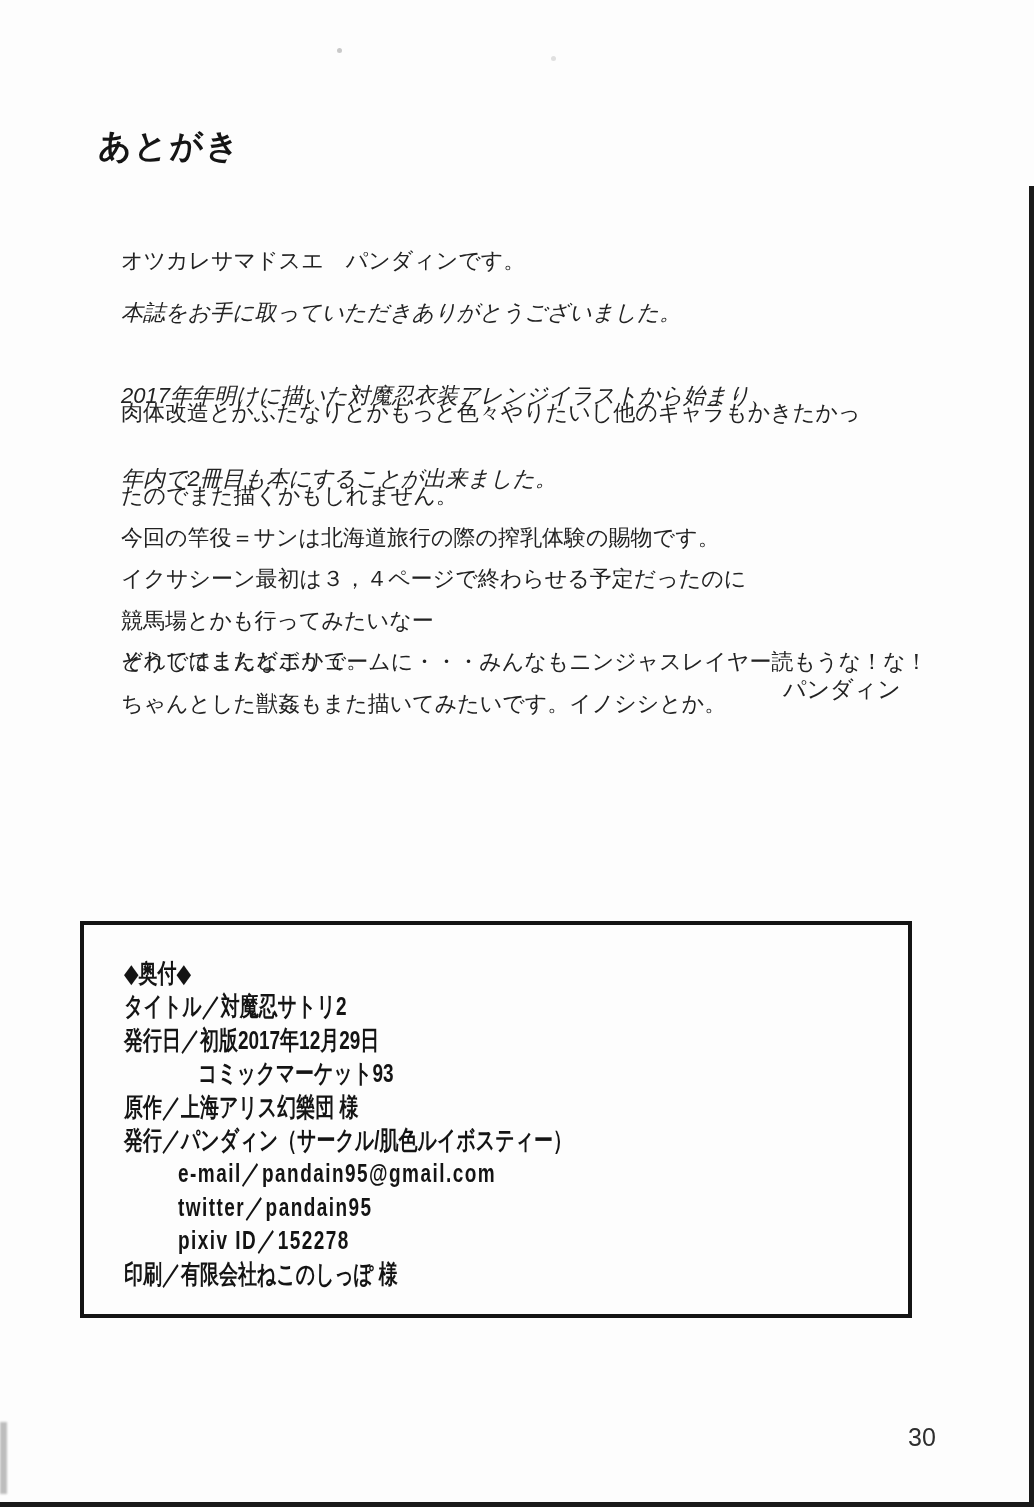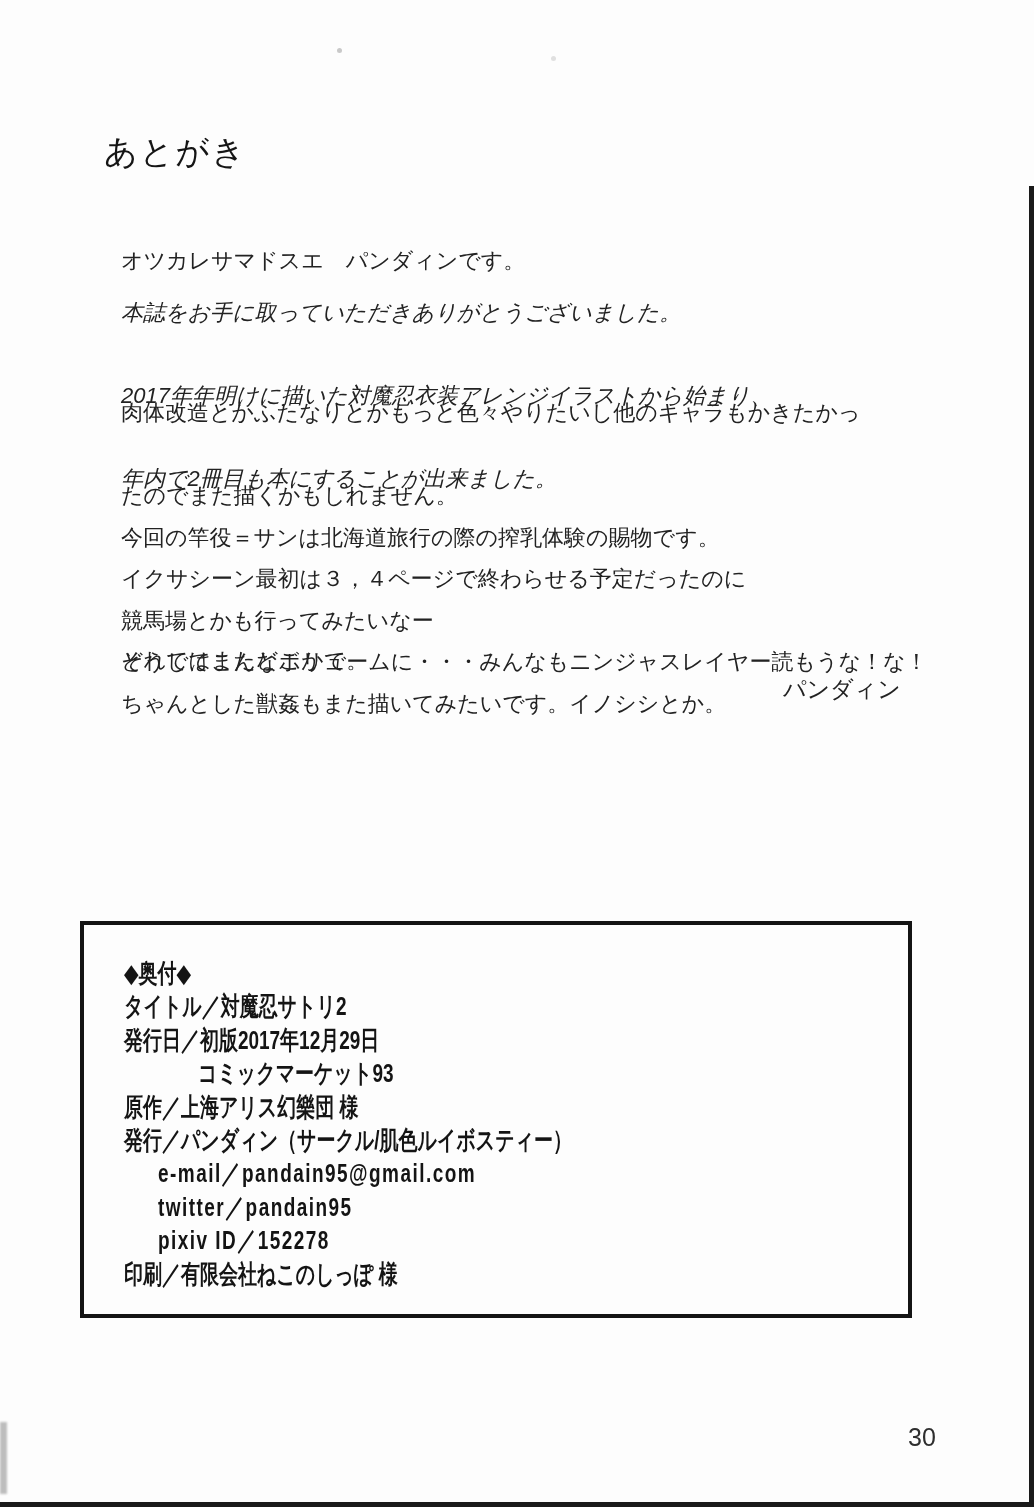--- a/index.html
+++ b/index.html
@@ -9,22 +9,22 @@
     margin:0 auto;
     background:#fdfdfd;
     overflow:hidden;
     font-family:"Liberation Sans","DejaVu Sans",sans-serif;
     color:#1e1e1e;
   }
 
   
   .heading {
     position:absolute; left:86px; top:112px;
-    margin:18px;
-    font-size:33px; font-weight:400; color:#151515;
+    margin:12px;
+    font-size:33px; font-weight:700; color:#151515;
     letter-spacing:2px;
     white-space:pre;
   }
 
   
   .para {
     position:absolute; left:121px;
     font-size:22px; line-height:27.6px;
     white-space:pre;
     color:#222;
@@ -55,21 +55,21 @@
     overflow:visible;
   }
   .cl .cx {
     display:inline-block;
     font-size:26px; font-weight:700; color:#141414;
     transform:scaleX(.73);
     transform-origin:0 50%;
     white-space:pre;
   }
   .ind1 { padding-left:114px; }
-  .ind2 { padding-left:74px; }
+  .ind2 { padding-left:94px; }
   .latin { letter-spacing:2px; }
 
   .pageno {
     position:absolute; left:908px; top:1423px;
     font-size:25px; color:#2e2e2e;
   }
 
   
   .edge-right {
     position:absolute; right:0; top:186px; bottom:0;

